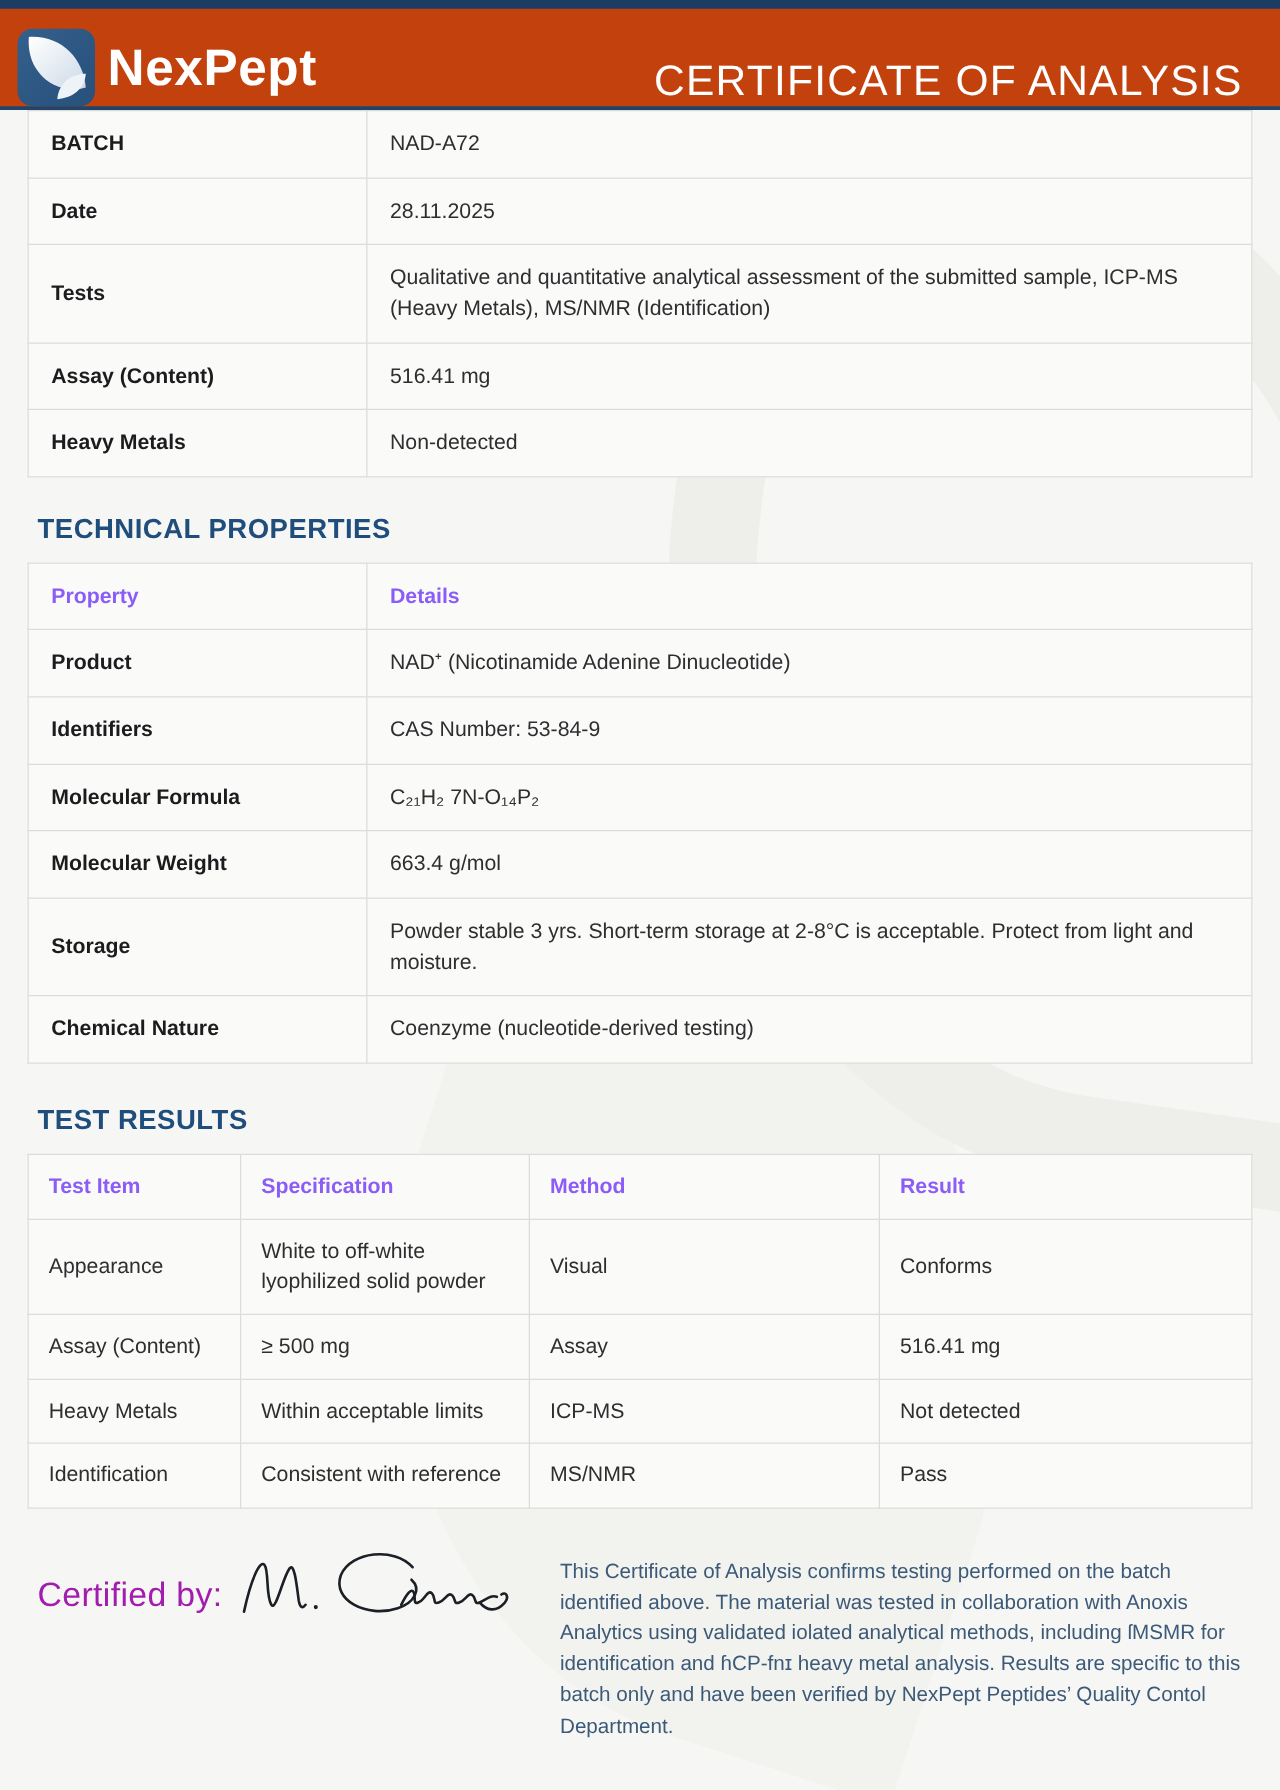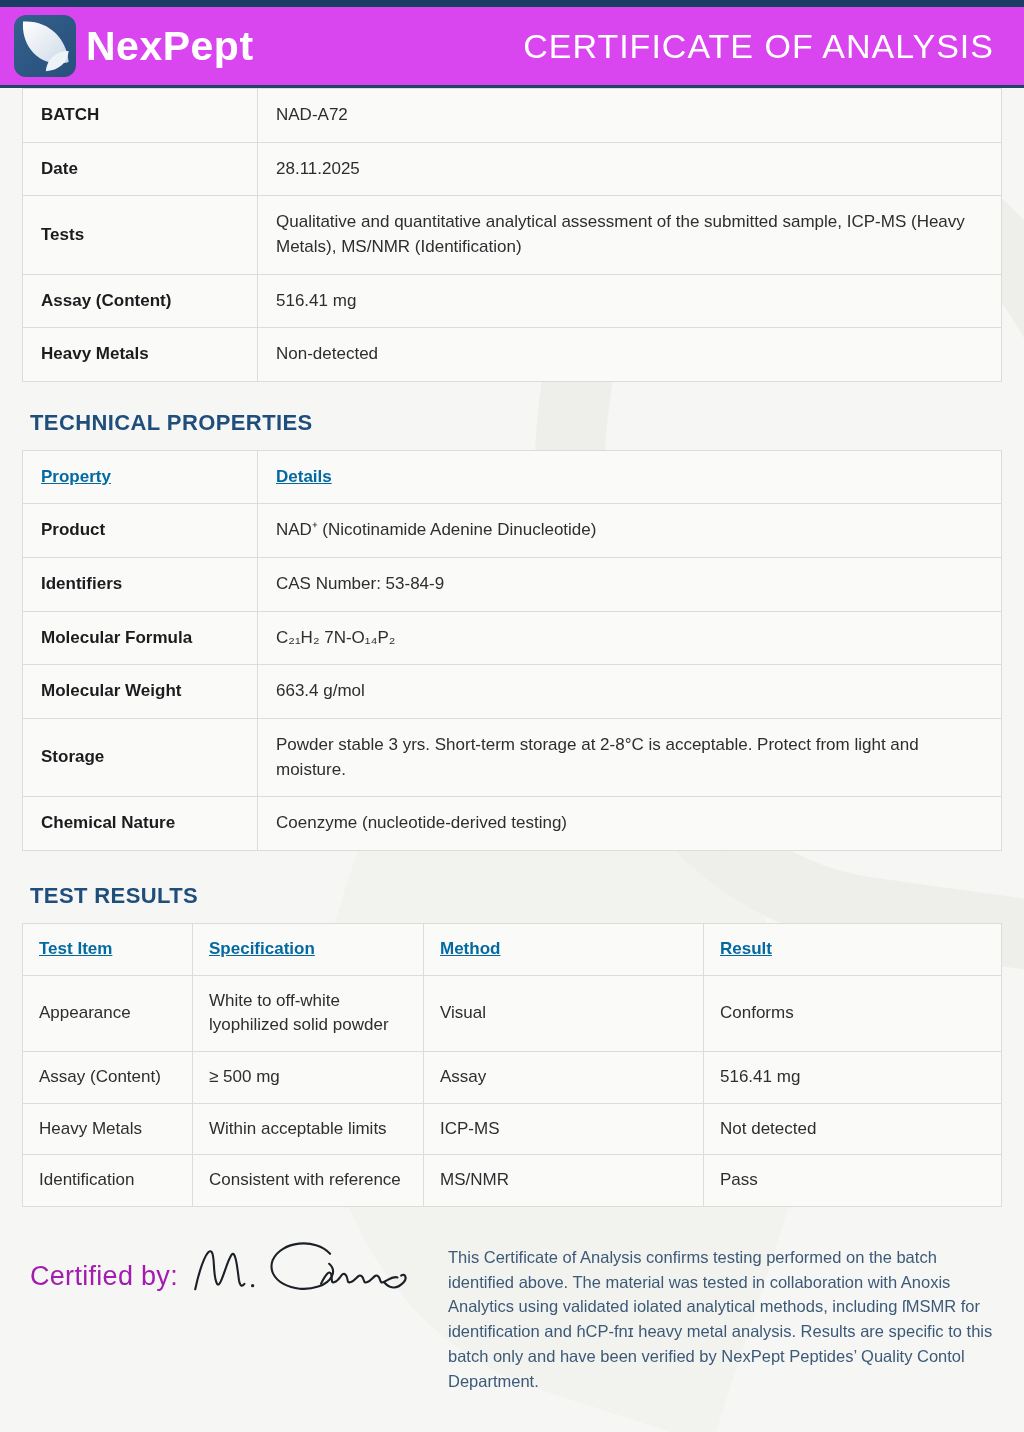--- a/index.html
+++ b/index.html
@@ -17,24 +17,24 @@
   .wm1 { right:-140px; top:120px; width:640px; height:820px;
          border:70px solid rgba(232,232,228,0.55);
          border-radius: 0 62% 0 62%; transform:rotate(8deg); }
   .wm2 { left:300px; top:760px; width:520px; height:620px;
          background:rgba(238,238,234,0.5);
          border-radius: 0 65% 0 65%; transform:rotate(18deg); }
   .content { position:relative; z-index:1; }
 
   
   .header {
-    height:88px; background:#d946ef;
+    height:88px; background:#c2410c;
     border-top:7px solid #1c3d63;
     border-bottom:3px solid #20456b;
-    display:flex; align-items:center;
+    display:flex; align-items:flex-end;
     padding:0 30px 0 14px;
   }
   .brand { display:flex; align-items:center; gap:10px; }
   .logo-tile {
     width:62px; height:62px; border-radius:12px;
     background:linear-gradient(135deg,#34608d 0%, #27507a 100%);
     display:flex; align-items:center; justify-content:center;
   }
   .brand-name {
     color:#ffffff; font-size:41px; font-weight:700; letter-spacing:0.5px;
@@ -60,22 +60,22 @@
     font-size:17px;
   }
   td, th {
     border:1px solid #dcdcda;
     padding:14px 18px;
     text-align:left;
     vertical-align:middle;
     color:#2e2e30;
     line-height:1.45;
   }
-  .kv td.k { font-weight:700; color:#1c1c1e; width:235px; }
-  .tr-head th { font-weight:700; color:#0369a1;text-decoration:underline; }
+  .kv td.k { font-weight:700; color:#1c1c1e; width:271px; }
+  .tr-head th { font-weight:700; color:#8b5cf6; }
   .results td, .results th { padding:13px 16px; }
   .results .c0 { width:170px; }
   .results .c1 { width:231px; }
   .results .c2 { width:280px; }
 
   
   .footer {
     display:flex; margin:34px 30px 0 30px; gap:26px;
   }
   .foot-left { width:392px; flex-shrink:0; }

